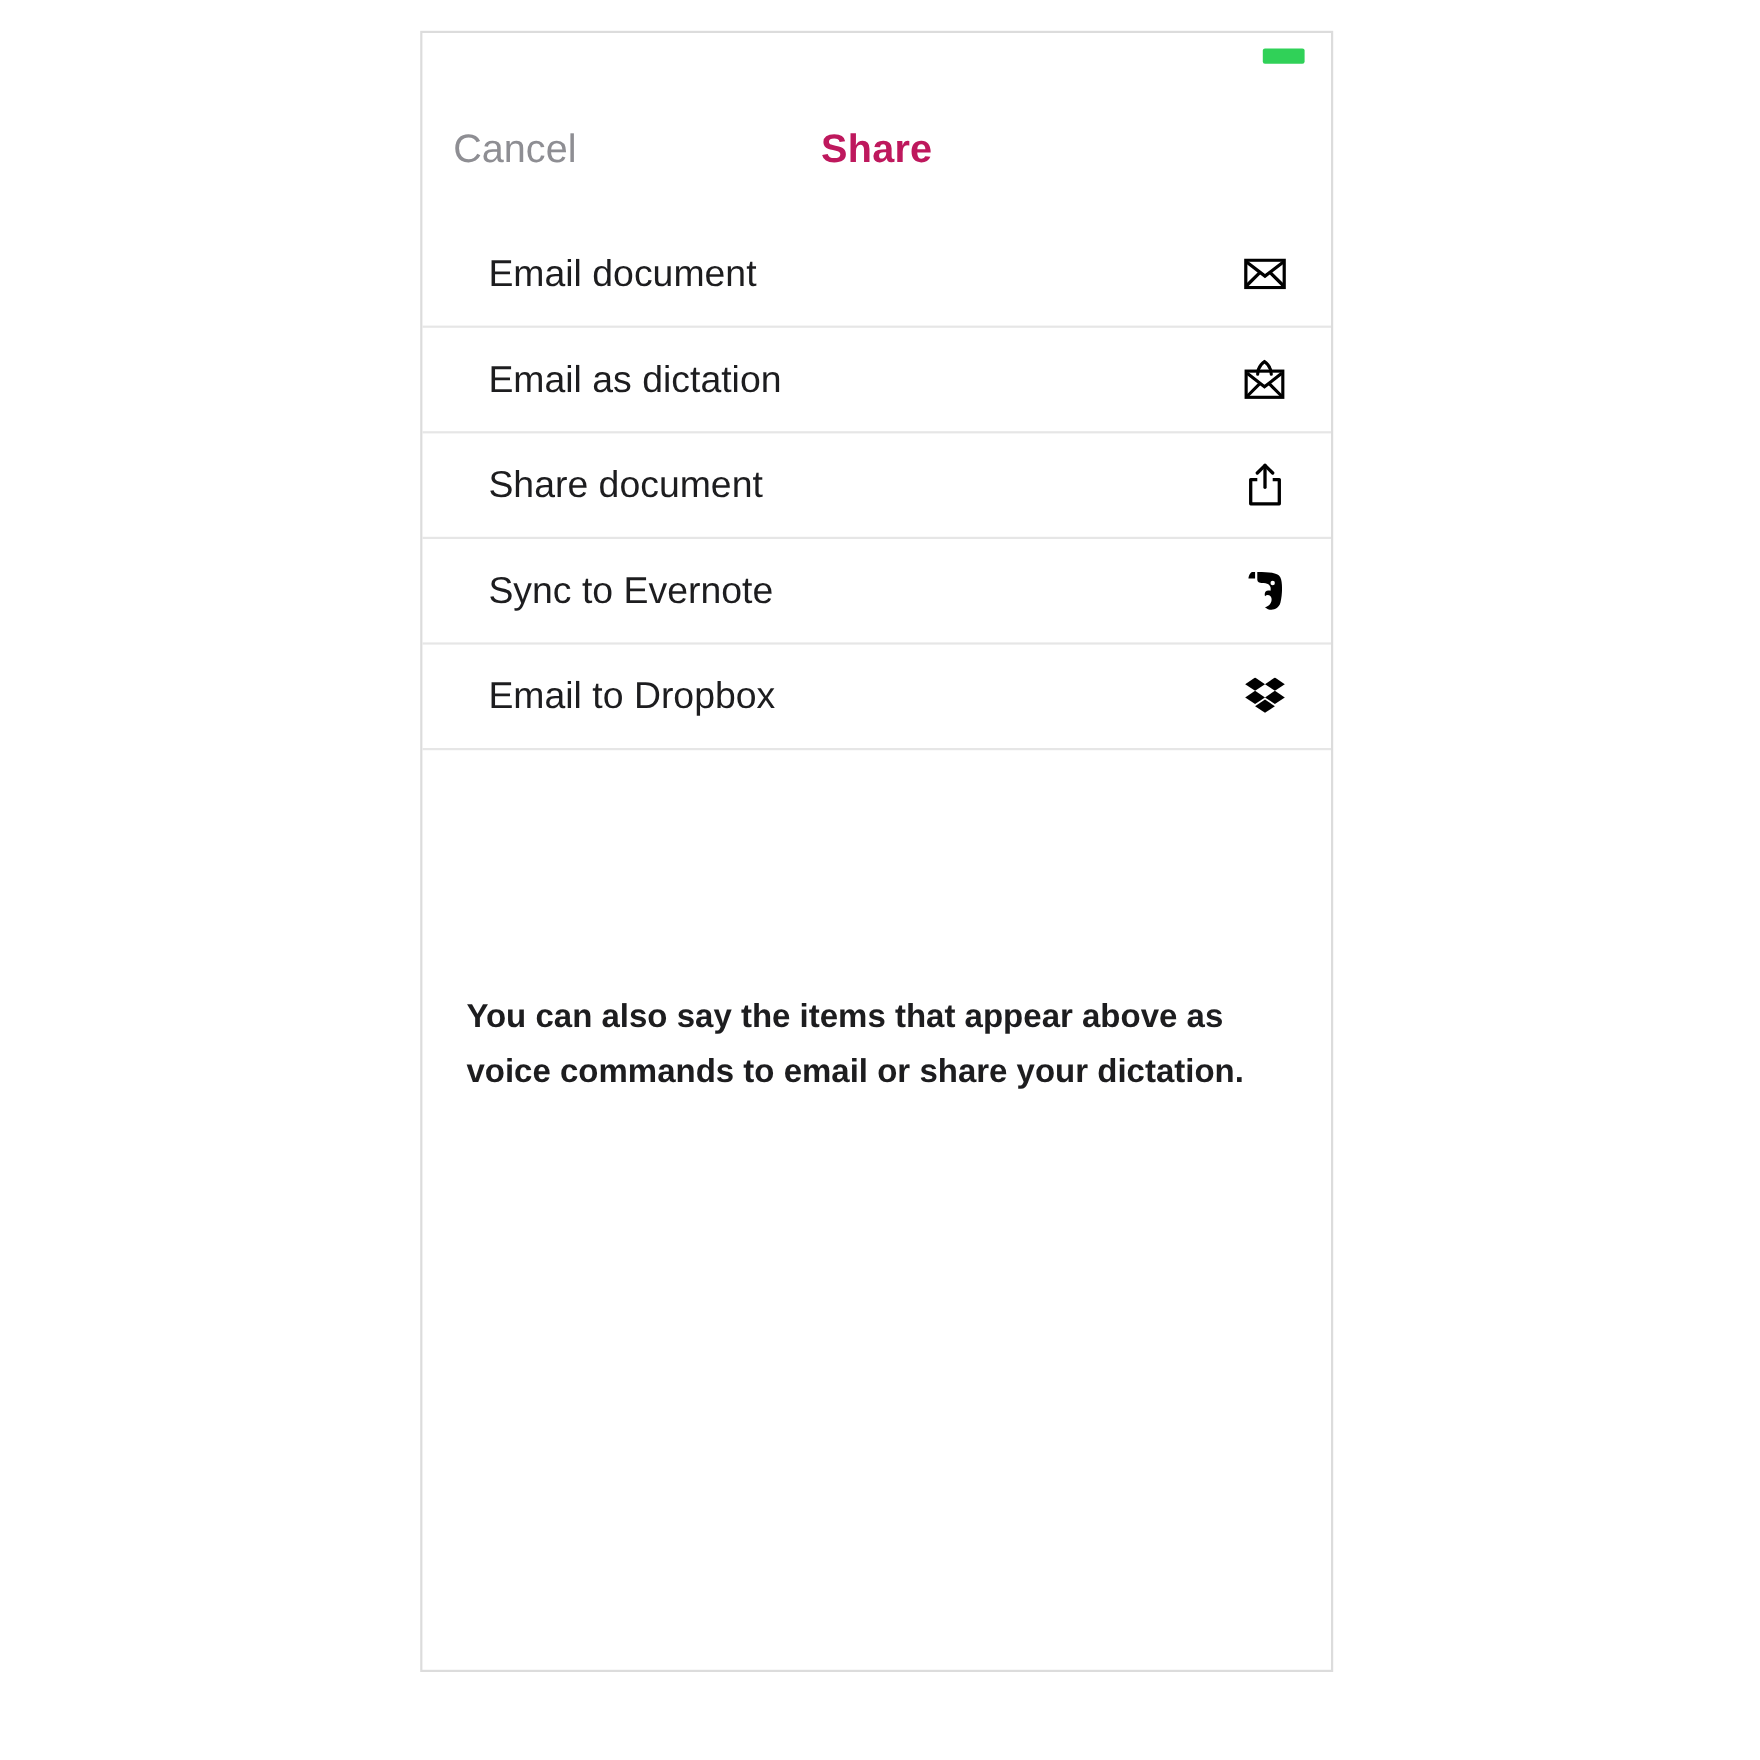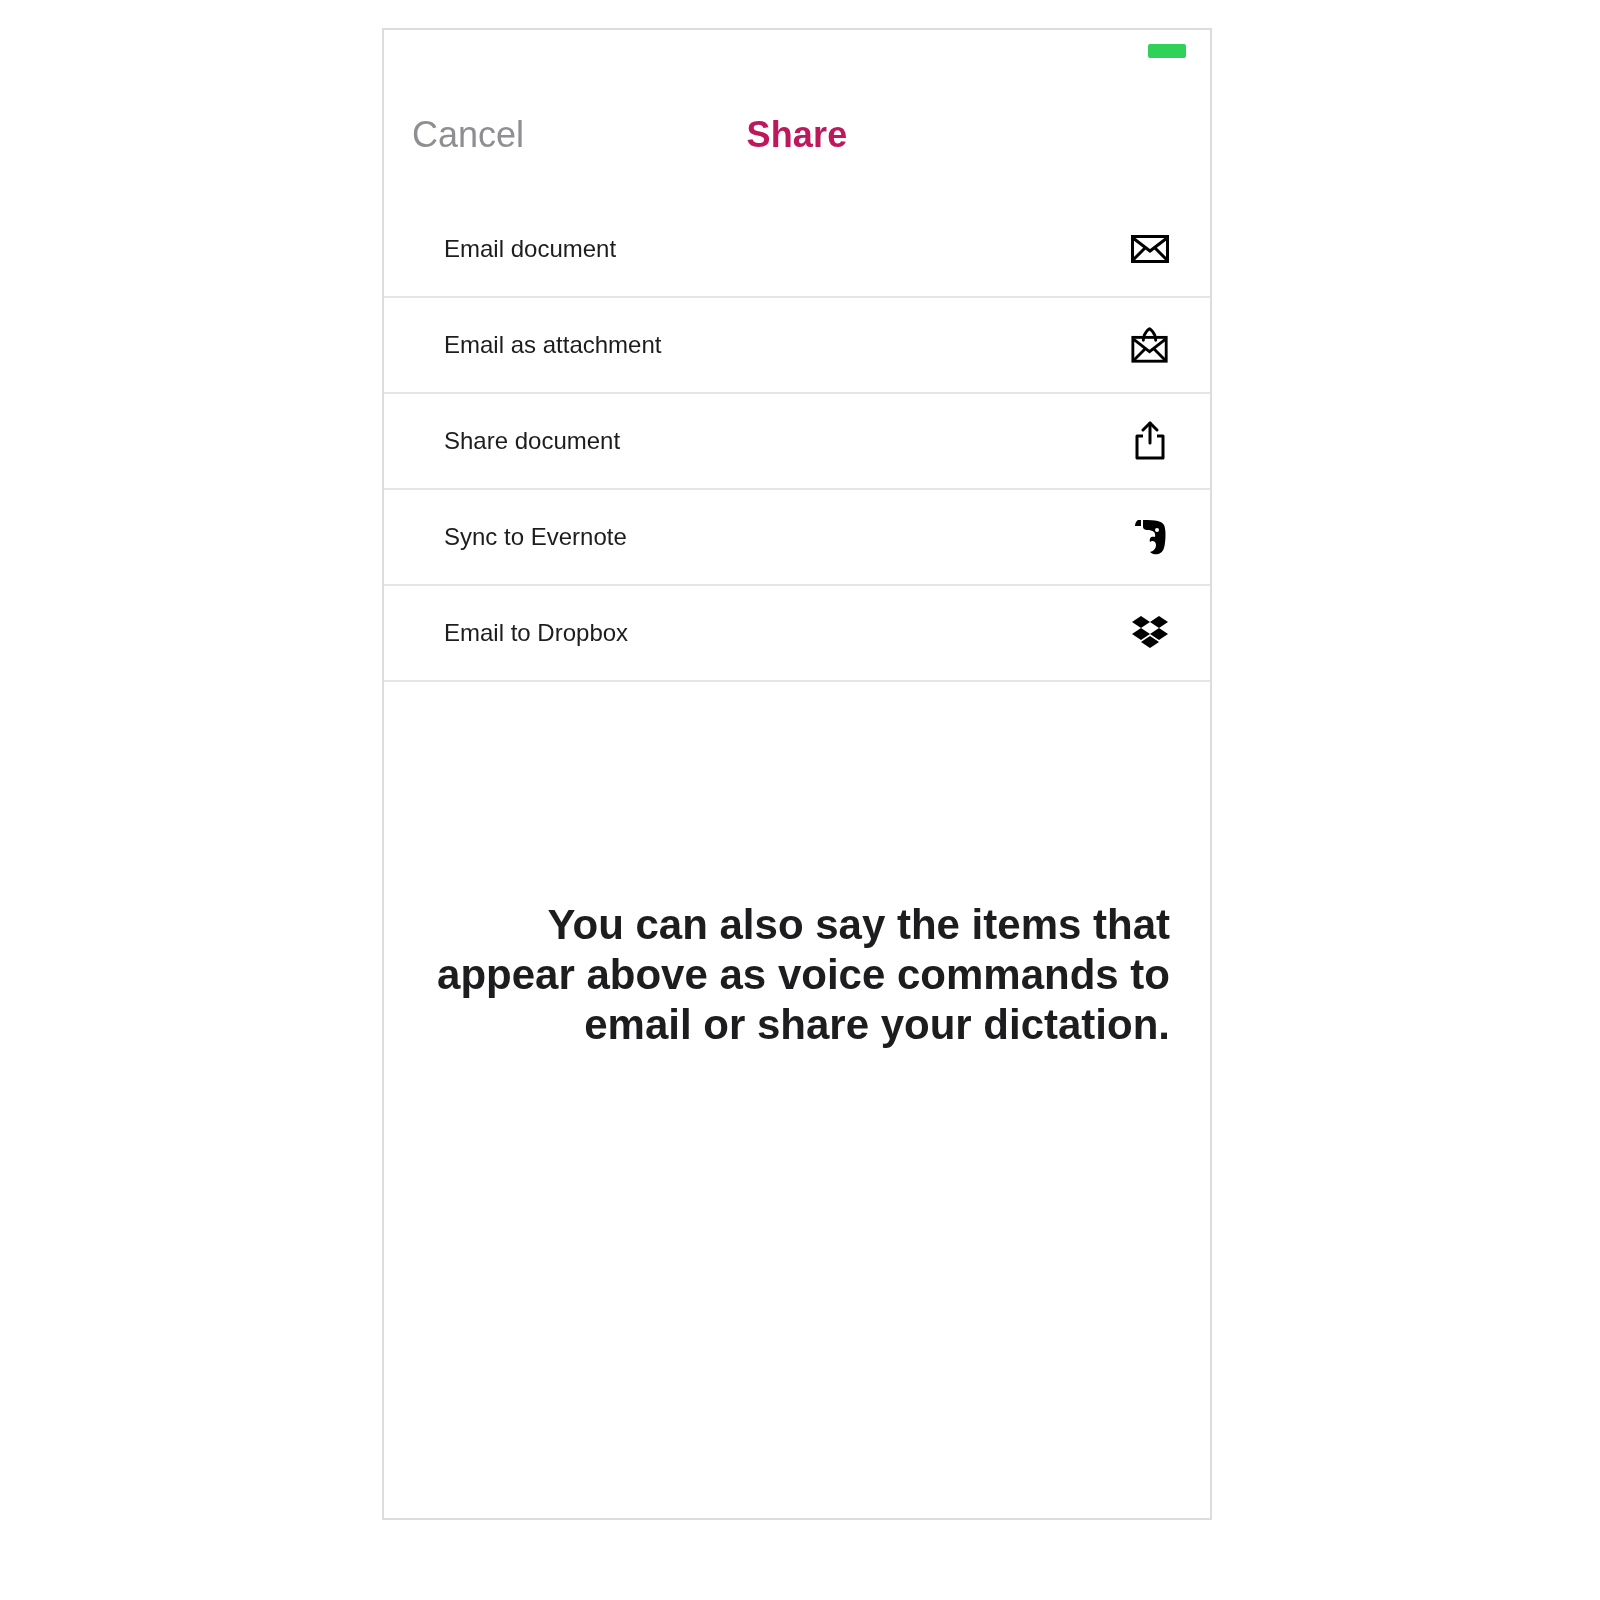--- a/index.html
+++ b/index.html
@@ -77,42 +77,42 @@
   .row {
     height: 94px;
     padding: 0 40px 0 60px;
     display: flex;
     align-items: center;
     justify-content: space-between;
     border-bottom: 2px solid #e6e6e6;
     cursor: pointer;
   }
   .row-label {
-    font-size: 24px;
+    font-size: 34px;
     font-weight: 400;
     color: #1d1d1f;
   }
   .row-icon {
     width: 40px;
     height: 40px;
     display: flex;
     align-items: center;
     justify-content: center;
     color: #000000;
   }
   .row-icon svg { display: block; }
 
   
   .hint {
     position: absolute;
     top: 870px;
     left: 40px;
     right: 40px;
-    text-align: right;
-    font-size: 42px;
+    text-align: left;
+    font-size: 30px;
     line-height: 50px;
     font-weight: 700;
     color: #1d1d1f;
   }
 </style>
 </head>
 <body>
 
 <div class="stage">
   <div class="device">
@@ -131,21 +131,21 @@
         <span class="row-icon">
           <svg width="38" height="28" viewBox="0 0 38 28">
             <rect x="1.5" y="1.5" width="35" height="25" fill="none" stroke="#000" stroke-width="3"></rect>
             <path d="M2 3 L19 16 L36 3" fill="none" stroke="#000" stroke-width="3"></path>
             <path d="M2 25 L14 13 M36 25 L24 13" fill="none" stroke="#000" stroke-width="3"></path>
           </svg>
         </span>
       </div>
 
       <div class="row">
-        <span class="row-label">Email as attachment</span>
+        <span class="row-label">Email as dictation</span>
         <span class="row-icon">
           <svg width="42" height="38" viewBox="0 0 42 38">
             <rect x="3" y="11" width="35" height="25" fill="none" stroke="#000" stroke-width="3"></rect>
             <path d="M4 13 L20.5 26 L37 13" fill="none" stroke="#000" stroke-width="3"></path>
             <path d="M4 35 L16 23 M37 35 L25 23" fill="none" stroke="#000" stroke-width="3"></path>
             <path d="M14 14 C14 6 20.5 2 20.5 2 C20.5 2 27 6 27 14" fill="none" stroke="#000" stroke-width="3" stroke-linecap="round"></path>
           </svg>
         </span>
       </div>
 

